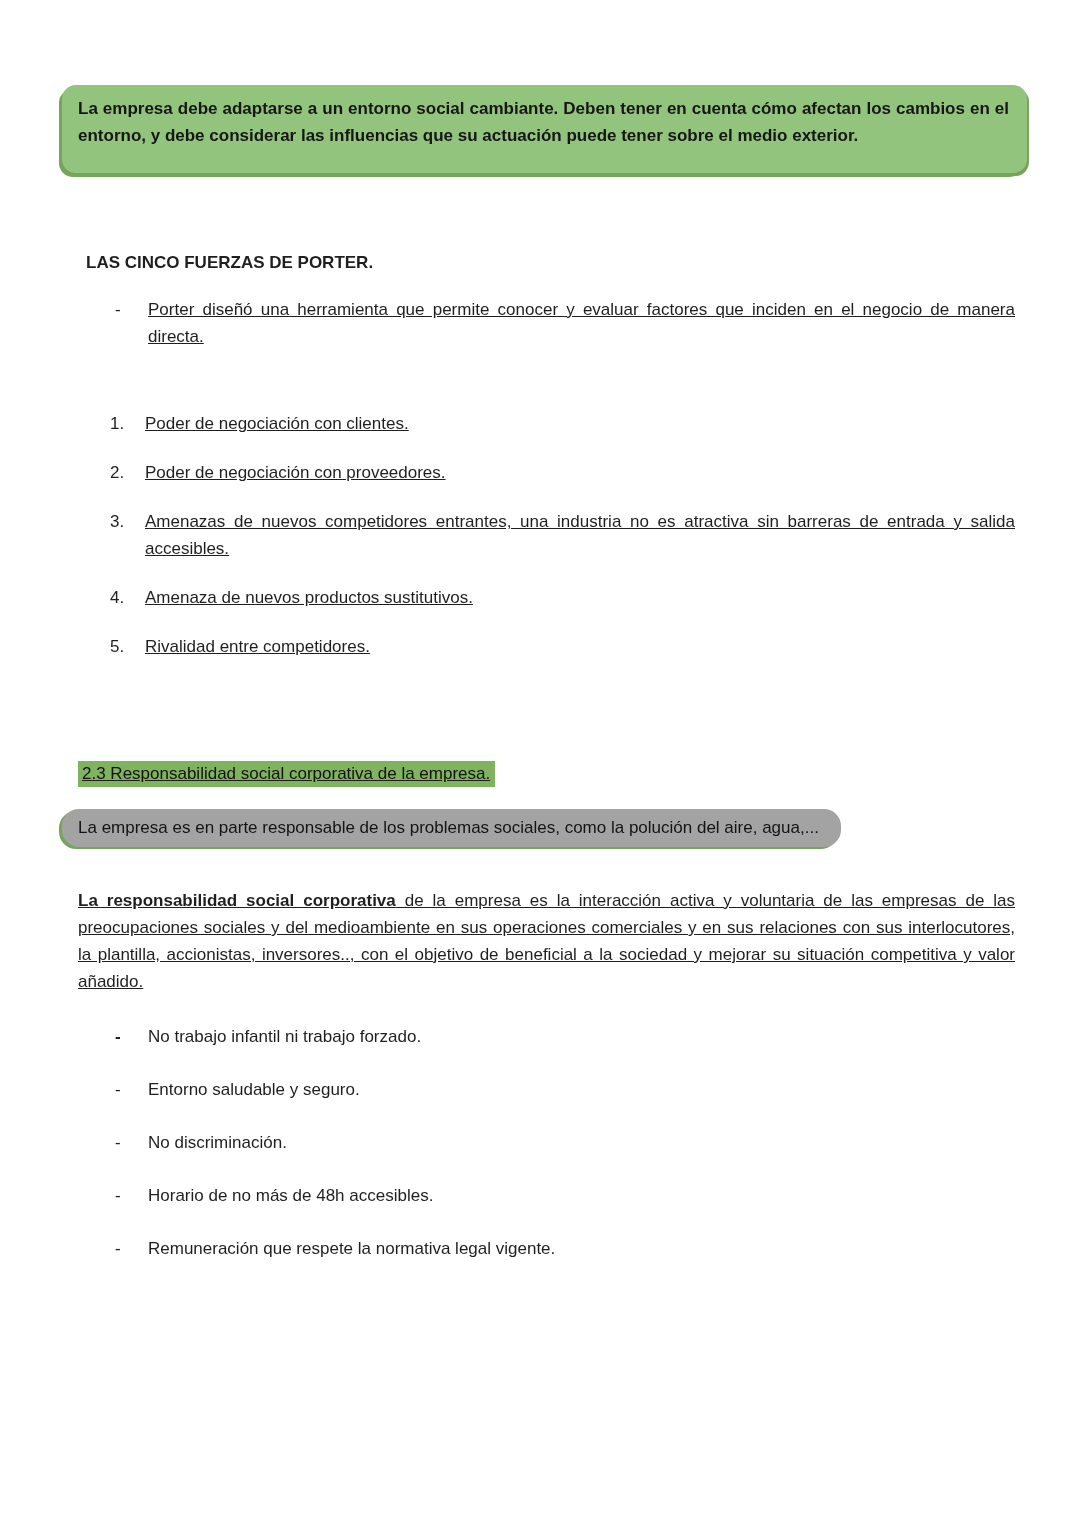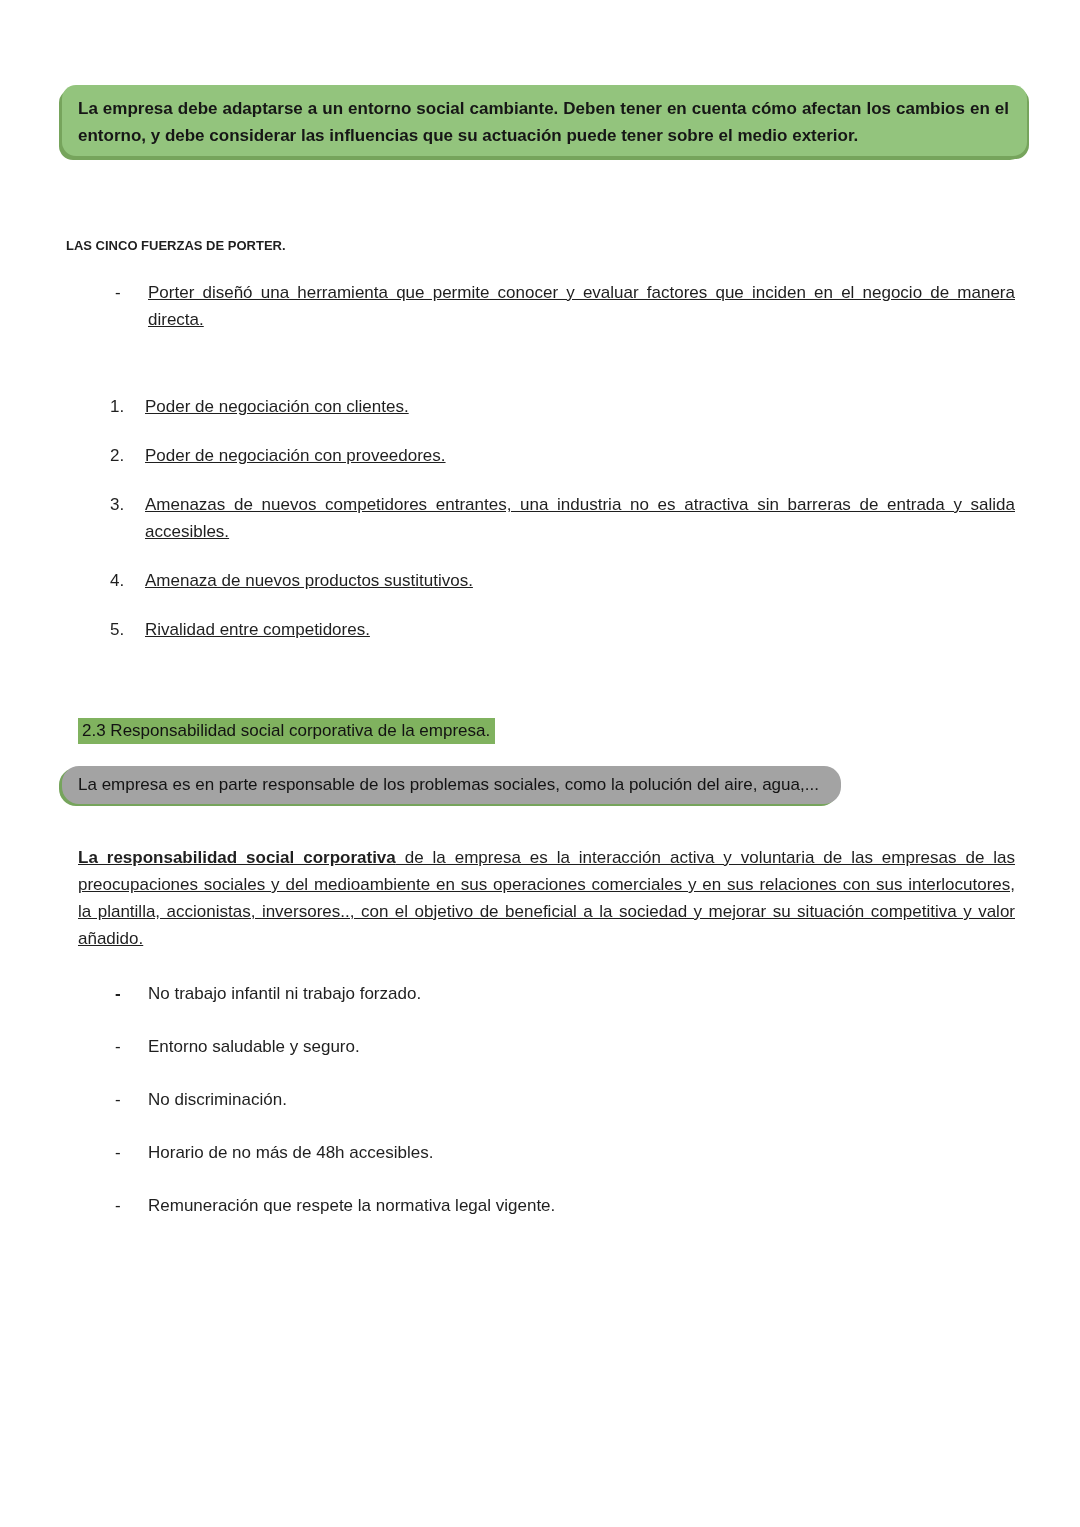--- a/index.html
+++ b/index.html
@@ -13,31 +13,31 @@
     line-height: 27px;
     position: relative;
     overflow: hidden;
   }
   .page { padding: 85px 53px 0 62px; }
 
   
   .intro-box {
     background: #93c47d;
     border-radius: 14px;
-    padding: 10px 18px 7px 16px;
+    padding: 10px 18px 24px 16px;
     font-weight: bold;
     color: #161616;
     box-shadow: -3px 4px 0 #76a45c, 2px 3px 0 #76a45c;
     text-align: justify;
   }
 
   
   .porter-heading {
-    margin: 76px 12px 0 4px;
-    font-size: 13px;
+    margin: 76px 12px 0 24px;
+    font-size: 17px;
     font-weight: bold;
   }
 
   
   .dash-item {
     display: flex;
     align-items: flex-start;
     margin-left: 53px;
     margin-right: 12px;
   }
@@ -56,21 +56,21 @@
     margin-left: 48px;
     margin-right: 12px;
     margin-bottom: 22px;
   }
   .num-item .num { flex: 0 0 35px; }
   .num-item .num-text { flex: 1; }
 
   .justify { text-align: justify; text-decoration: underline; }
 
   
-  .rsc-heading { margin: 74px 12px 0 16px; }
+  .rsc-heading { margin: 100px 12px 0 16px; text-decoration: underline; }
   .rsc-heading .hl {
     background: #80b25f;
     padding: 3px 5px 4px 4px;
     color: #121212;
   }
 
   
   .green-bar {
     margin-top: 22px;
     background: #a3a3a3;

